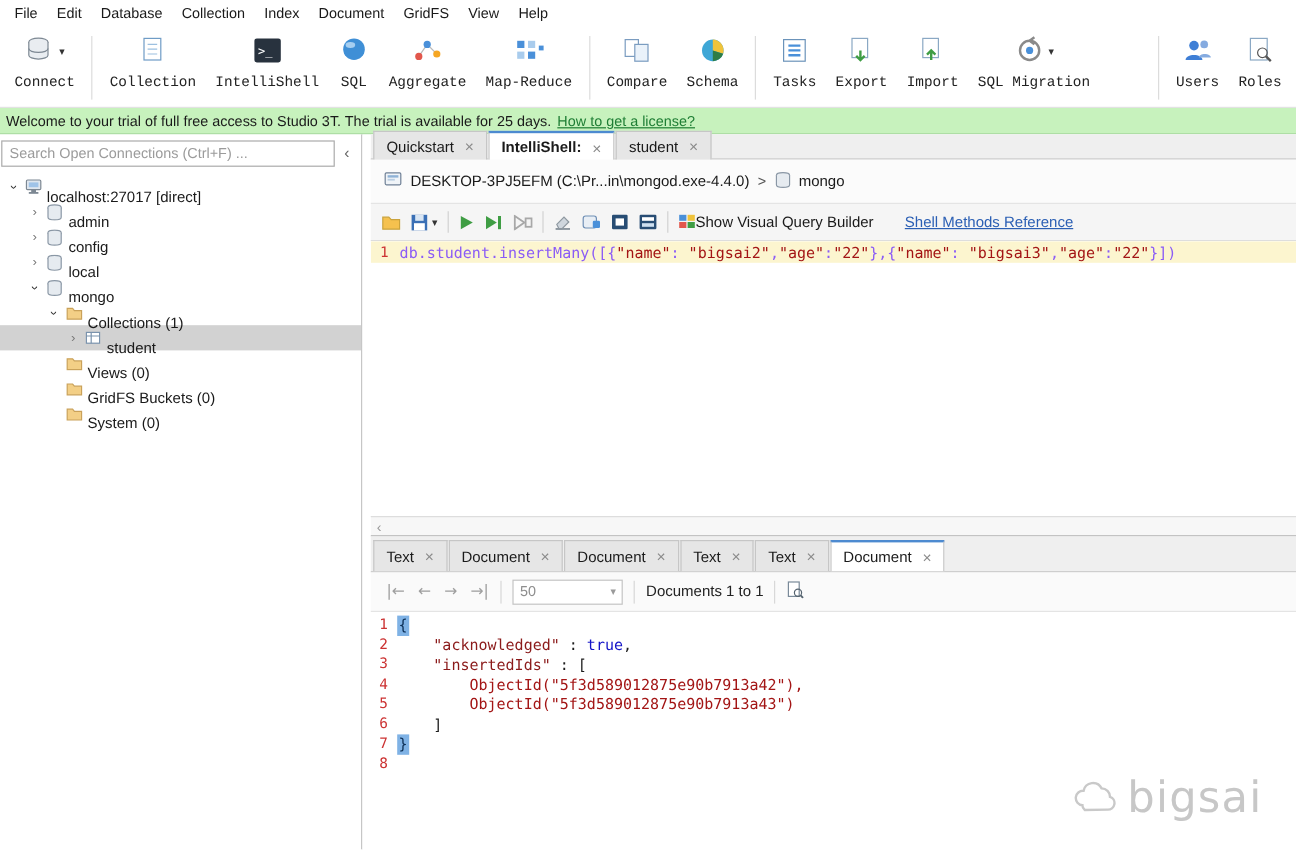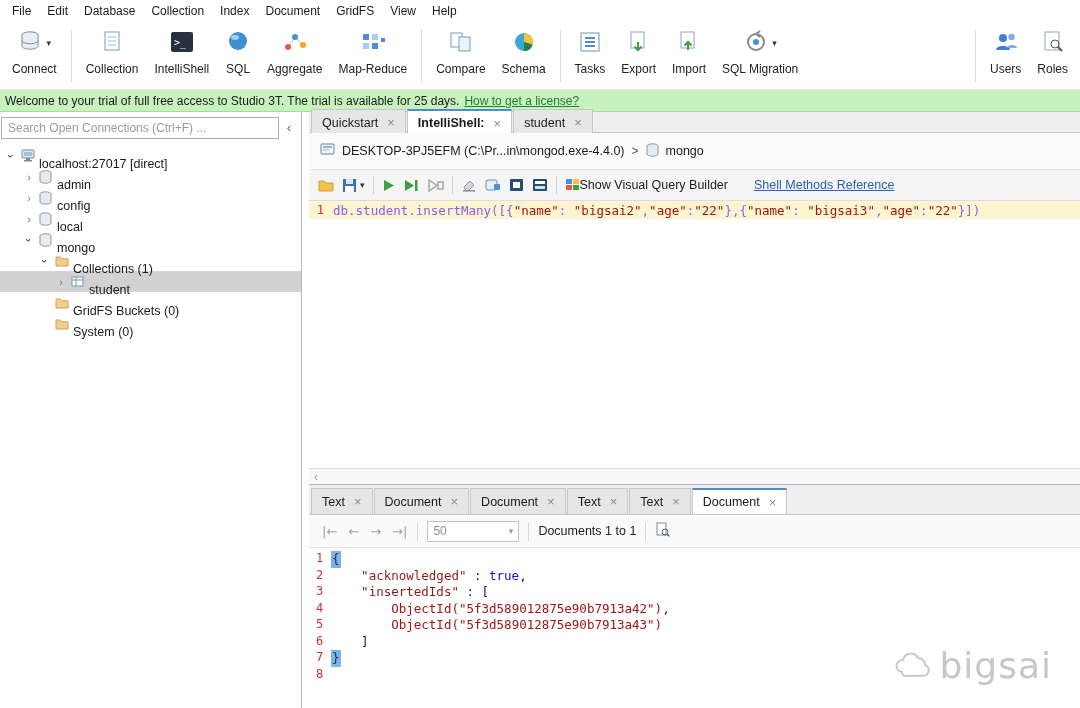--- a/index.html
+++ b/index.html
@@ -8,21 +8,21 @@
   .app { width:1080px; height:708px; display:flex; flex-direction:column; }
 
   
   .menubar { height:21px; display:flex; align-items:center; padding-left:4px; background:#fff; }
   .menu-item { padding:3px 8px; font-size:12px; cursor:default; }
 
   
   .toolbar { height:69px; display:flex; align-items:stretch; padding:3px 4px 0 4px; background:#fff; border-bottom:1px solid #e2e2e2; }
   .tbtn { display:flex; flex-direction:column; align-items:center; justify-content:flex-start; padding:3px 8px 0 8px; }
   .tb-ico { height:32px; display:flex; align-items:center; }
-  .tb-label { font-size:12px; color:#222; white-space:nowrap; margin-top:3px; }
+  .tb-label { font-size:12px; color:#222; white-space:nowrap; margin-top:3px;font-family:Liberation Mono, monospace; }
   .tb-sep { width:1px; background:#dcdcdc; margin:6px 6px; }
   .caret { font-size:9px; color:#333; margin-left:3px; }
   .tb-flex { flex:1; }
 
   
   .banner { height:22px; background:#c7f2bd; display:flex; align-items:center; padding-left:5px; font-size:12px; gap:5px; border-bottom:1px solid #a8d9a0; }
   .banner-link { color:#1e7e34; text-decoration:underline; cursor:pointer; }
 
   
   .content { flex:1; display:flex; min-height:0; }
@@ -63,21 +63,21 @@
   .editor { flex:1; background:#fff; font-family:"DejaVu Sans Mono", monospace; font-size:12.5px; overflow:hidden; cursor:text; }
   .ed-line { display:flex; height:18px; align-items:center; white-space:pre; }
   .ed-line.current { background:#fcf5cf; }
   .ed-ln { width:24px; flex:none; text-align:right; padding-right:9px; color:#cc3333; font-size:12px; }
   .tok-code { color:#8b5cf6; }
   .tok-str { color:#a31515; }
 
   .hscroll { height:16px; border-top:1px solid #ddd; background:#f7f7f7; display:flex; align-items:center; padding-left:5px; color:#999; font-size:12px; }
 
   
-  .results { height:224px; border-top:1px solid #b5b5b5; display:flex; flex-direction:column; }
+  .results { height:262px; border-top:1px solid #b5b5b5; display:flex; flex-direction:column; }
   .res-tabs { height:30px; background:#efefef; display:flex; align-items:flex-end; padding-left:2px; gap:1px; border-bottom:1px solid #c6c6c6; }
   .res-tabs .tab { font-weight:normal; }
   .res-tabs .tab.active { font-weight:normal; background:#fff; border-top:2px solid #4d8ad0; }
   .res-toolbar { height:33px; display:flex; align-items:center; gap:9px; padding-left:12px; background:#fafafa; border-bottom:1px solid #e4e4e4; }
   .pg-btn { color:#9f9f9f; font-size:13px; padding:0 1px; cursor:pointer; font-family:"DejaVu Sans", sans-serif; }
   .pg-select { width:92px; height:21px; border:1px solid #c3c3c3; display:flex; align-items:center; justify-content:space-between; padding:0 5px; color:#8e8e8e; background:#fff; cursor:pointer; }
   .pg-select .caret { color:#9a9a9a; }
   .vsep { width:1px; height:19px; background:#d8d8d8; }
   .pg-status { font-size:12.5px; color:#222; }
 
@@ -346,20 +346,29 @@
             </span>
           <span class="tw-label">student</span>
         </div>
         <div class="tree-row lvl2">
           <span class="tw-arrow none">›</span>
           <span class="tw-icon">
               <svg width="14" height="12" viewBox="0 0 14 12">
                 <path d="M1 2 h4.5 l1.5 1.8 H13 v7.2 H1 Z" fill="#f3cf86" stroke="#caa25a"></path>
               </svg>
             </span>
+          <span class="tw-label">Views (0)</span>
+        </div>
+        <div class="tree-row lvl2">
+          <span class="tw-arrow none">›</span>
+          <span class="tw-icon">
+              <svg width="14" height="12" viewBox="0 0 14 12">
+                <path d="M1 2 h4.5 l1.5 1.8 H13 v7.2 H1 Z" fill="#f3cf86" stroke="#caa25a"></path>
+              </svg>
+            </span>
           <span class="tw-label">GridFS Buckets (0)</span>
         </div>
         <div class="tree-row lvl2">
           <span class="tw-arrow none">›</span>
           <span class="tw-icon">
               <svg width="14" height="12" viewBox="0 0 14 12">
                 <path d="M1 2 h4.5 l1.5 1.8 H13 v7.2 H1 Z" fill="#f3cf86" stroke="#caa25a"></path>
               </svg>
             </span>
           <span class="tw-label">System (0)</span>

